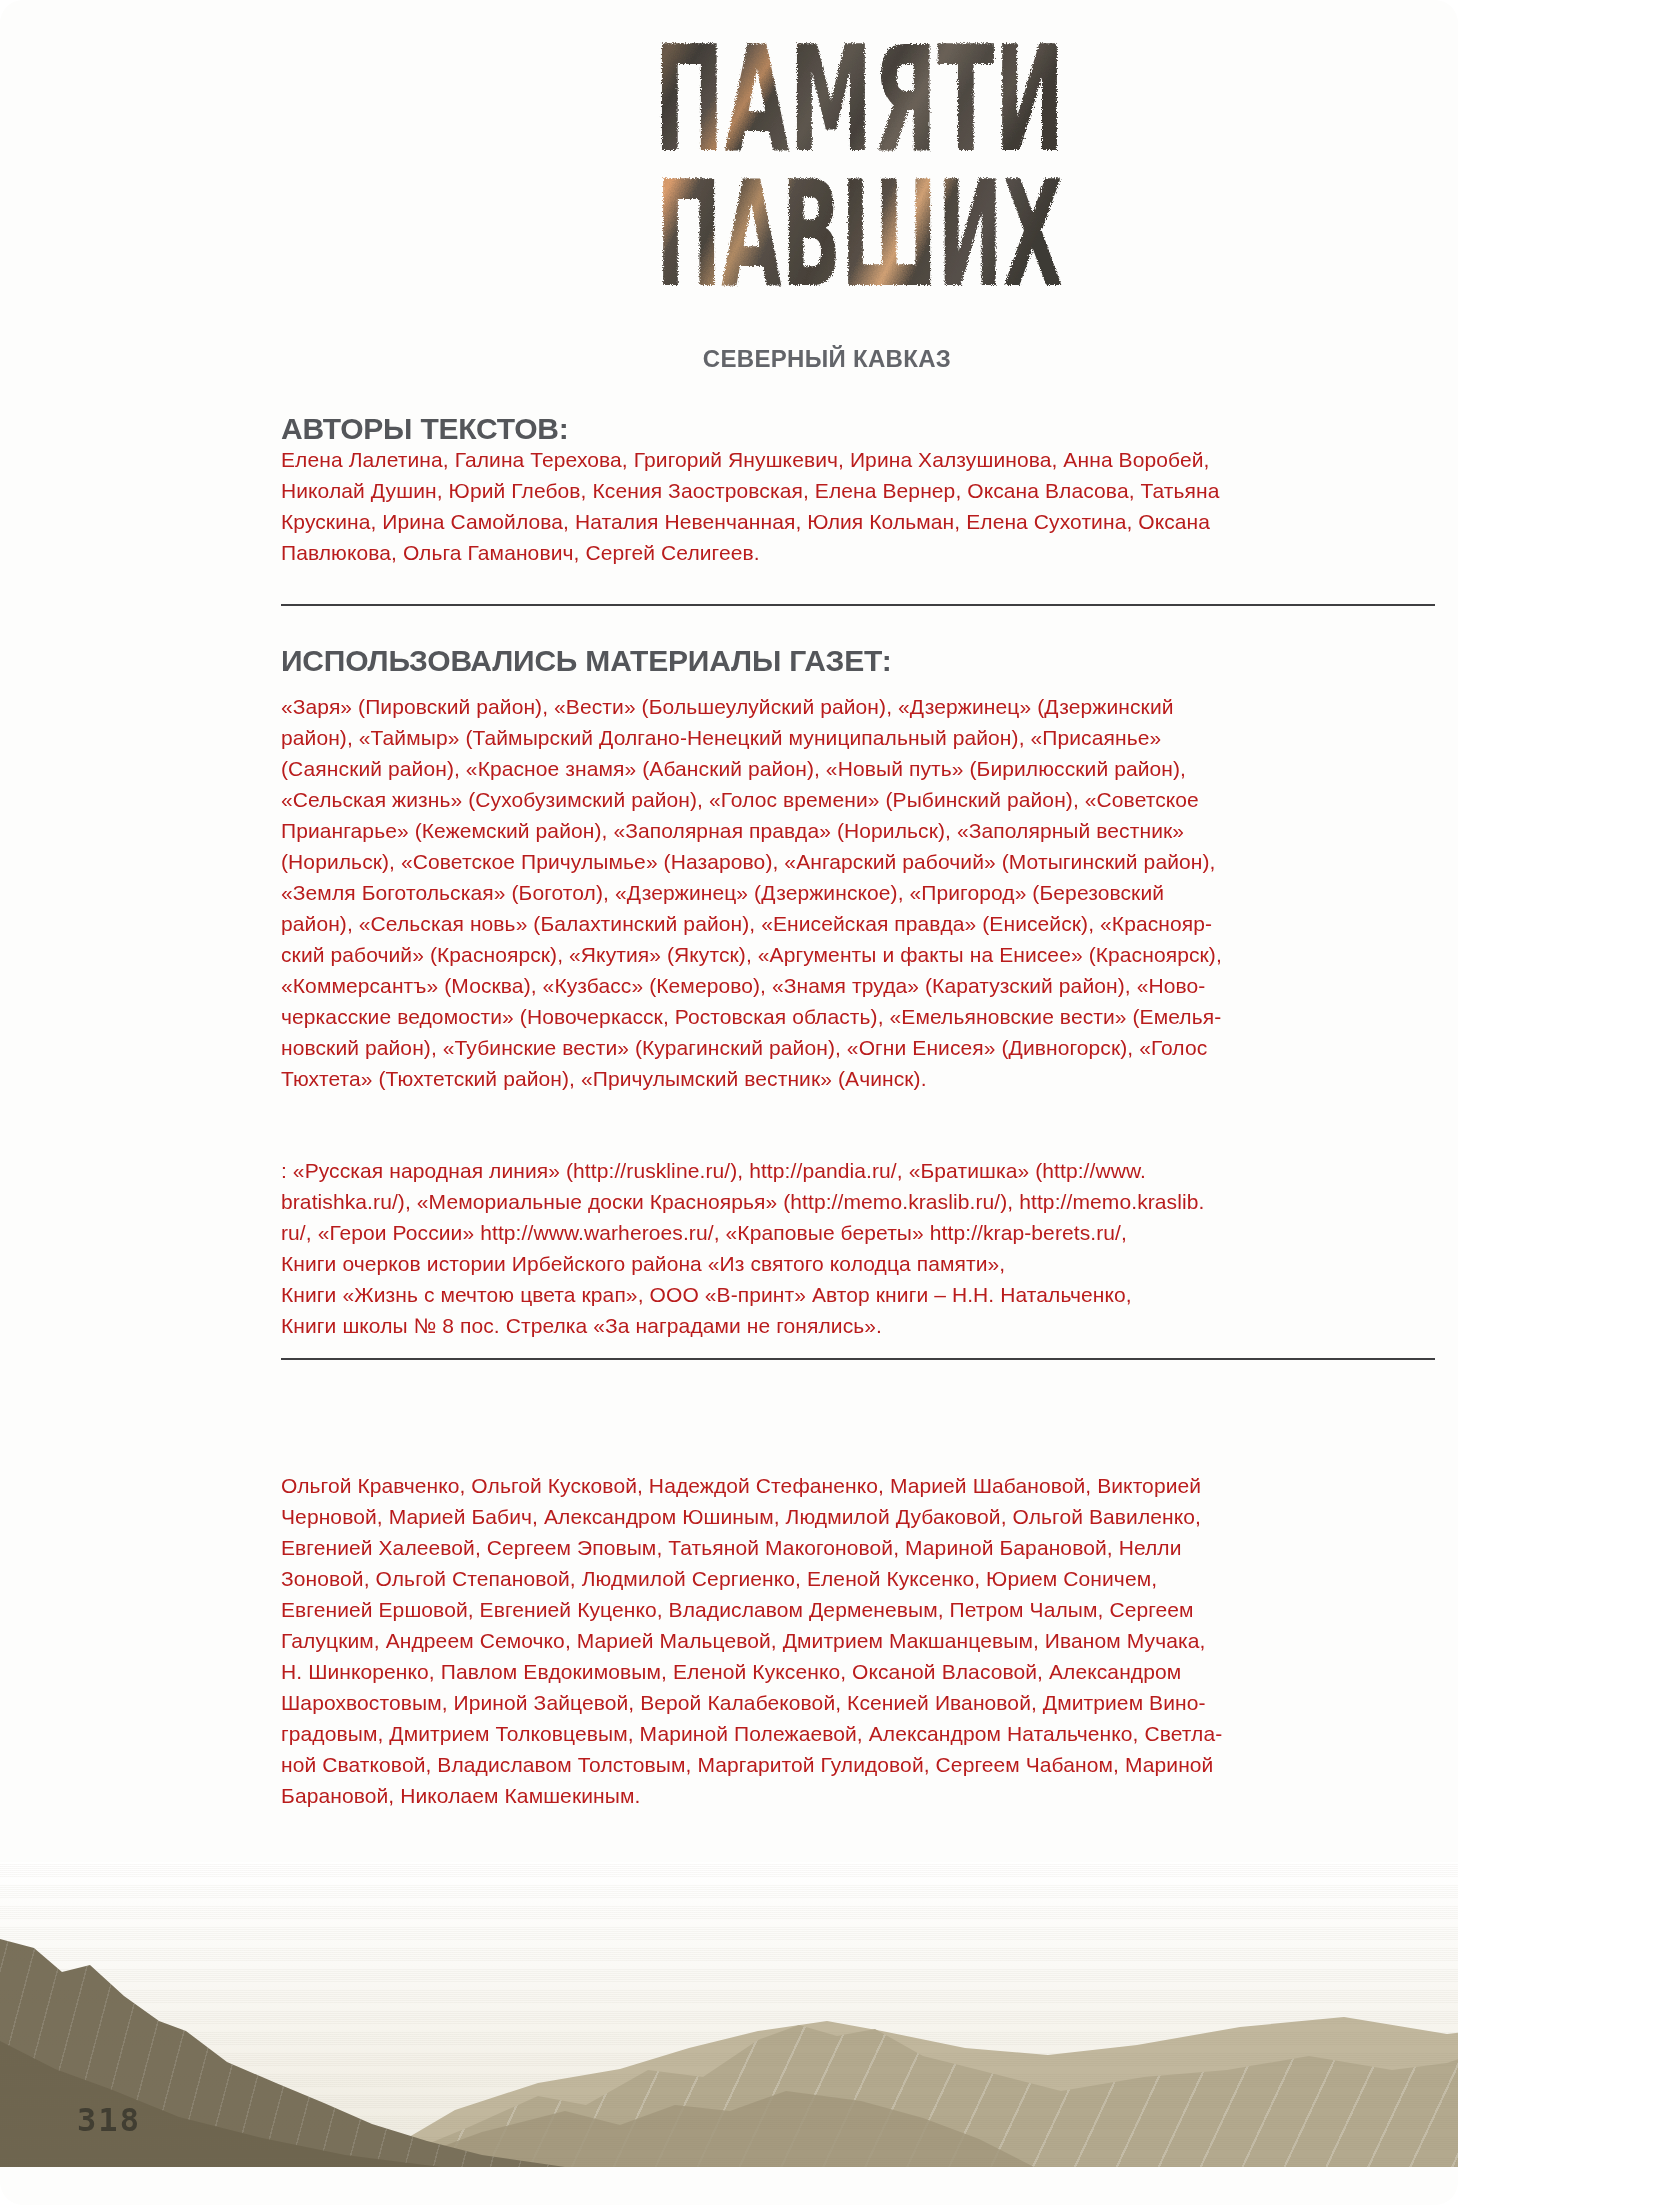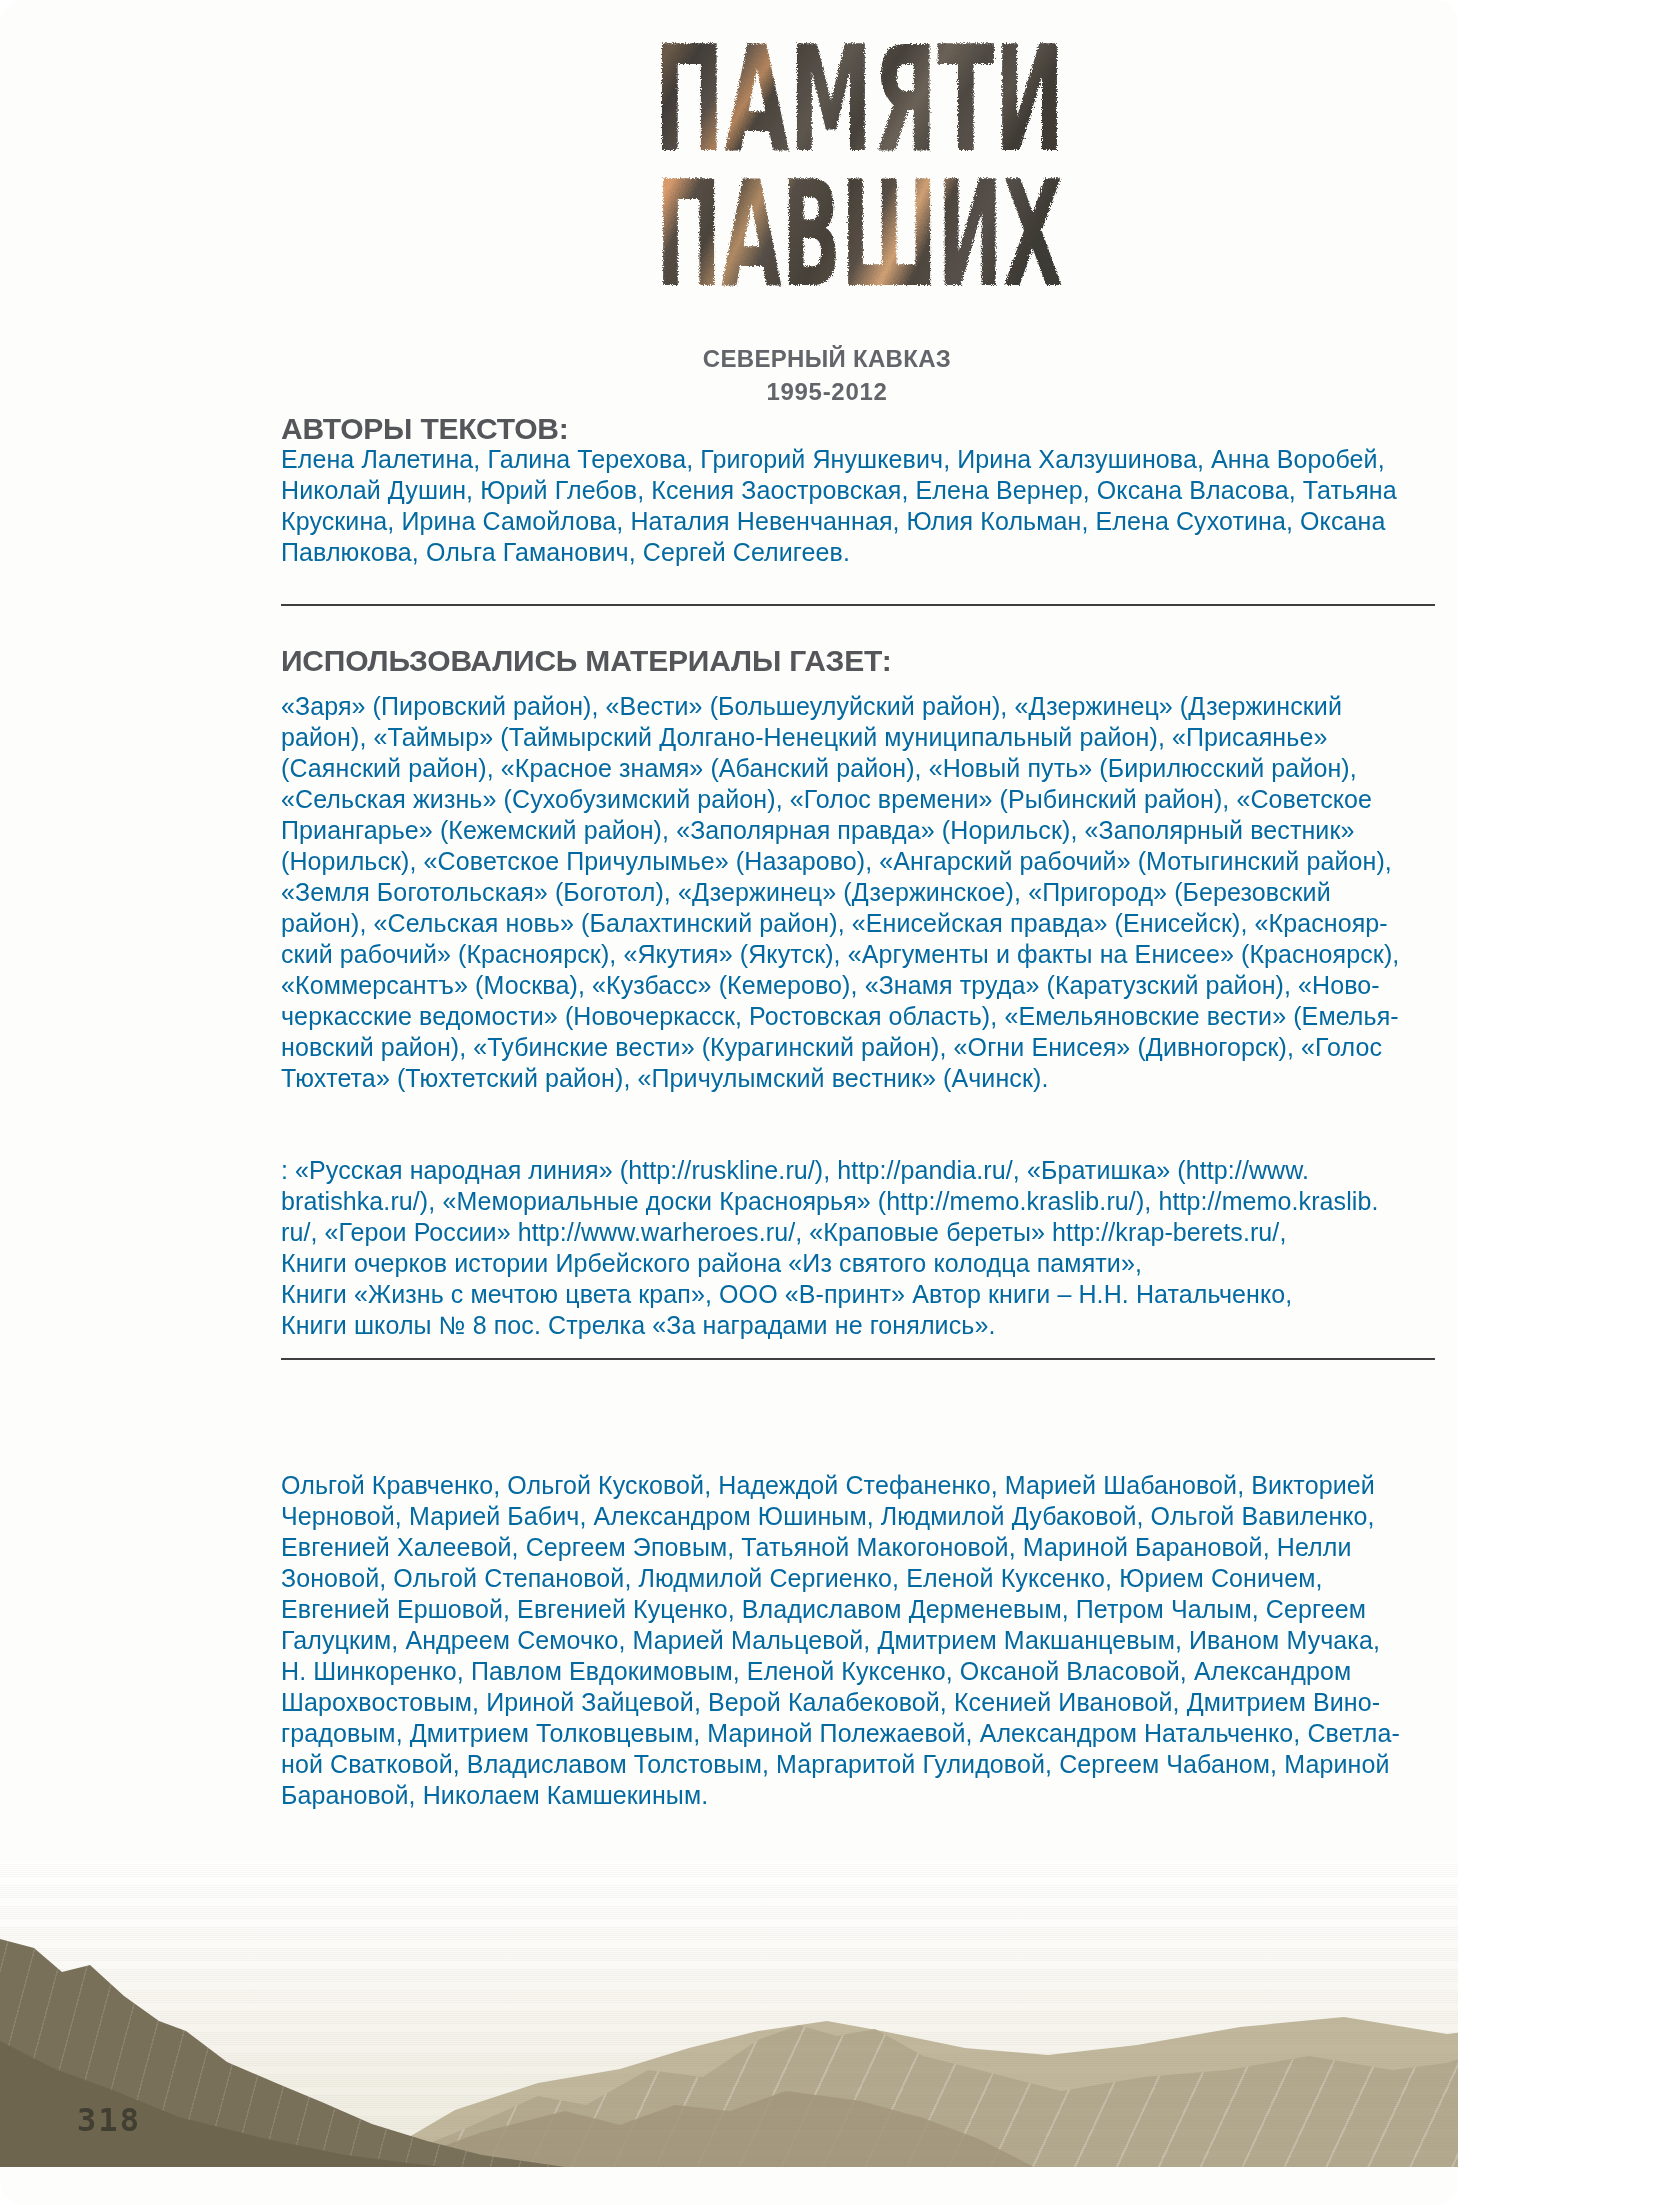--- a/index.html
+++ b/index.html
@@ -22,21 +22,21 @@
   .years{
     position:absolute;left:0;top:378px;width:1654px;text-align:center;
     font-size:24px;font-weight:bold;color:#63656a;letter-spacing:0.7px;
   }
   
   .col{position:absolute;left:281px;width:1154px;}
   .sec-heading{
     font-size:30px;font-weight:bold;color:#54565a;letter-spacing:-0.2px;
   }
   .para{
-    font-size:25px;line-height:31px;color:#0369a1;letter-spacing:0.1px;
+    font-size:21px;line-height:31px;color:#b91c1c;letter-spacing:0.1px;
     white-space:pre-line;
   }
   .rule{
     position:absolute;left:281px;width:1154px;height:2.1px;background:#3f3f41;
   }
   
   .photo{
     position:absolute;left:0;top:1862px;width:1654px;height:305px;
     background:linear-gradient(180deg,#ffffff 0%,#faf9f5 35%,#f3f0e7 70%,#edeadf 100%);
   }
@@ -115,21 +115,20 @@
         <feDisplacementMap in="SourceGraphic" in2="n" scale="7"></feDisplacementMap>
       </filter>
     </defs>
     <g filter="url(#grunge)">
       <text x="327" y="177" textLength="595" lengthAdjust="spacingAndGlyphs" fill="url(#tex1)">ПАМЯТИ</text>
       <text x="327" y="373" textLength="590" lengthAdjust="spacingAndGlyphs" fill="url(#tex2)">ПАВШИХ</text>
     </g>
   </svg>
 
   <div class="subtitle">СЕВЕРНЫЙ КАВКАЗ</div>
-  <div class="years">1995-2012</div>
 
   <div class="col sec-heading" style="top:412px;">АВТОРЫ ТЕКСТОВ:</div>
   <div class="col para" style="top:444px;">Елена Лалетина, Галина Терехова, Григорий Янушкевич, Ирина Халзушинова, Анна Воробей,
 Николай Душин, Юрий Глебов, Ксения Заостровская, Елена Вернер, Оксана Власова, Татьяна
 Крускина, Ирина Самойлова, Наталия Невенчанная, Юлия Кольман, Елена Сухотина, Оксана
 Павлюкова, Ольга Гаманович, Сергей Селигеев.</div>
 
   <div class="rule" style="top:604px;"></div>
 
   <div class="col sec-heading" style="top:628px;margin-top:16px;">ИСПОЛЬЗОВАЛИСЬ МАТЕРИАЛЫ ГАЗЕТ:</div>

